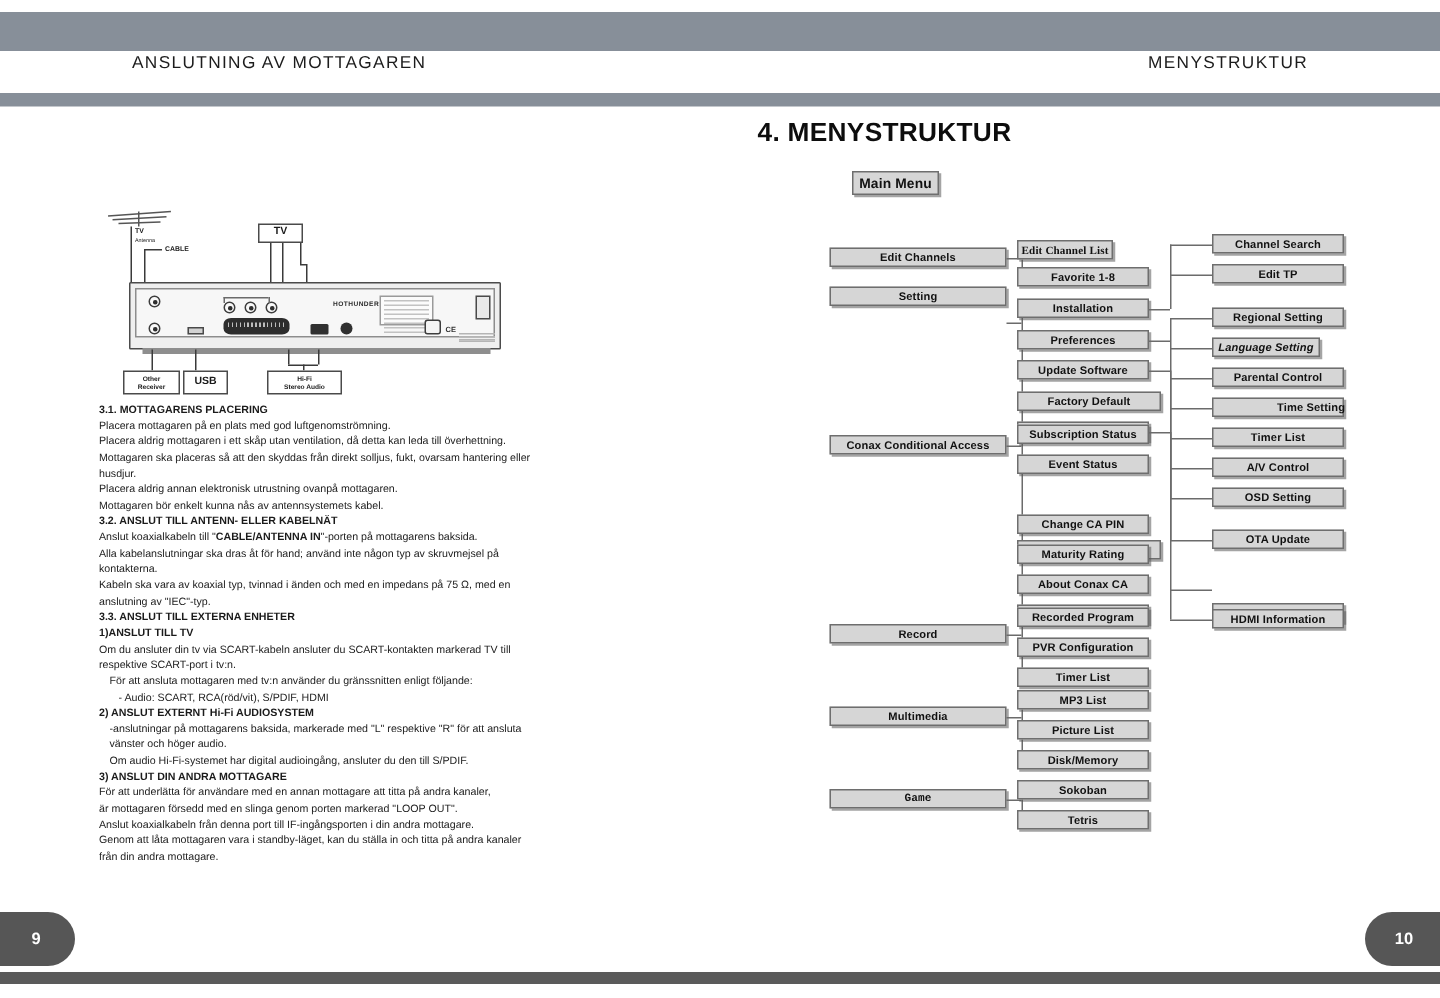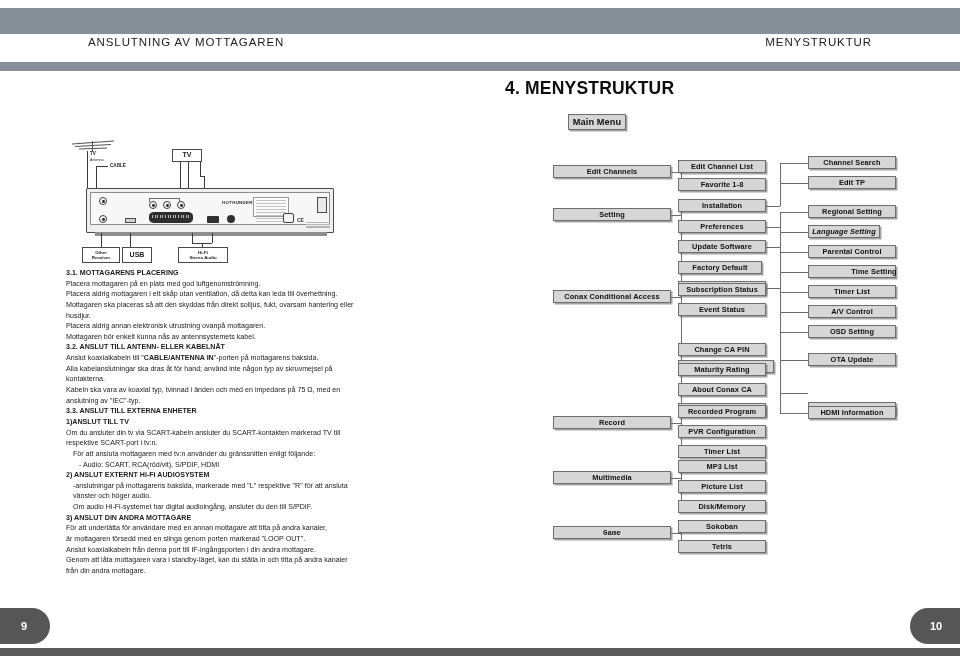--- a/index.html
+++ b/index.html
@@ -425,40 +425,40 @@
   <div class="pagenum left">9</div>
 
   <div class="col-right">
     <h1 class="sect">4. MENYSTRUKTUR</h1>
   </div>
 
   <div class="mbox main" style="position:absolute; left:568px; top:114px;">Main Menu</div>
 
   <div class="tree" id="tree">
       <div class="mbox lv1" style="left: 48px; top: 45px; width: 118px;">Edit Channels</div>
-      <div class="mbox lv1" style="left: 48px; top: 88px; width: 118px;">Setting</div>
+      <div class="mbox lv1" style="left: 48px; top: 71px; width: 118px;">Setting</div>
       <div class="mbox lv1" style="left: 48px; top: 170px; width: 118px;">Conax Conditional Access</div>
       <div class="mbox lv1" style="left: 48px; top: 296px; width: 118px;">Record</div>
       <div class="mbox lv1" style="left: 48px; top: 351px; width: 118px;">Multimedia</div>
       <div class="mbox lv1" style="left: 48px; top: 406px; width: 118px; font-family: Liberation Mono, monospace;">Game</div>
       <div class="conn h" style="left: 166px; top: 51.5px; width: 10px;"></div>
       <div class="conn v" style="left: 176px; top: 46.5px; height: 18px;"></div>
-      <div class="mbox lv2" style="left: 173px; top: 40px; width: 88px;">Edit Channel List</div>
+      <div class="mbox lv2" style="left: 173px; top: 40px; width: 64px; font-family: Liberation Serif, serif;">Edit Channel List</div>
       <div class="conn h" style="left: 176px; top: 46.5px;"></div>
       <div class="mbox lv2" style="left: 173px; top: 58px; width: 88px;">Favorite 1-8</div>
       <div class="conn h" style="left: 176px; top: 64.5px;"></div>
       <div class="conn h" style="left: 166px; top: 94.5px; width: 10px;"></div>
       <div class="conn v" style="left: 176px; top: 85.5px; height: 82px;"></div>
       <div class="mbox lv2" style="left: 173px; top: 79px; width: 88px;">Installation</div>
       <div class="conn h" style="left: 176px; top: 85.5px;"></div>
       <div class="mbox lv2" style="left: 173px; top: 100px; width: 88px;">Preferences</div>
       <div class="conn h" style="left: 176px; top: 106.5px;"></div>
       <div class="mbox lv2" style="left: 173px; top: 120px; width: 88px;">Update Software</div>
       <div class="conn h" style="left: 176px; top: 126.5px;"></div>
-      <div class="mbox lv2" style="left: 173px; top: 141px; width: 84px; text-align: right;">Factory Default</div>
+      <div class="mbox lv2" style="left: 173px; top: 141px; width: 96px; text-align: right;">Factory Default</div>
       <div class="conn h" style="left: 176px; top: 147.5px;"></div>
       <div class="mbox lv2" style="left: 173px; top: 161px; width: 88px;">Information</div>
       <div class="conn h" style="left: 176px; top: 167.5px;"></div>
       <div class="conn h" style="left: 166px; top: 176.5px; width: 10px;"></div>
       <div class="conn v" style="left: 176px; top: 169.5px; height: 120px;"></div>
       <div class="mbox lv2" style="left: 173px; top: 163px; width: 88px;">Subscription Status</div>
       <div class="conn h" style="left: 176px; top: 169.5px;"></div>
       <div class="mbox lv2" style="left: 173px; top: 183px; width: 88px;">Event Status</div>
       <div class="conn h" style="left: 176px; top: 189.5px;"></div>
       <div class="mbox lv2" style="left: 173px; top: 203px; width: 96px; margin-top: 37px;">Tokens Status</div>

